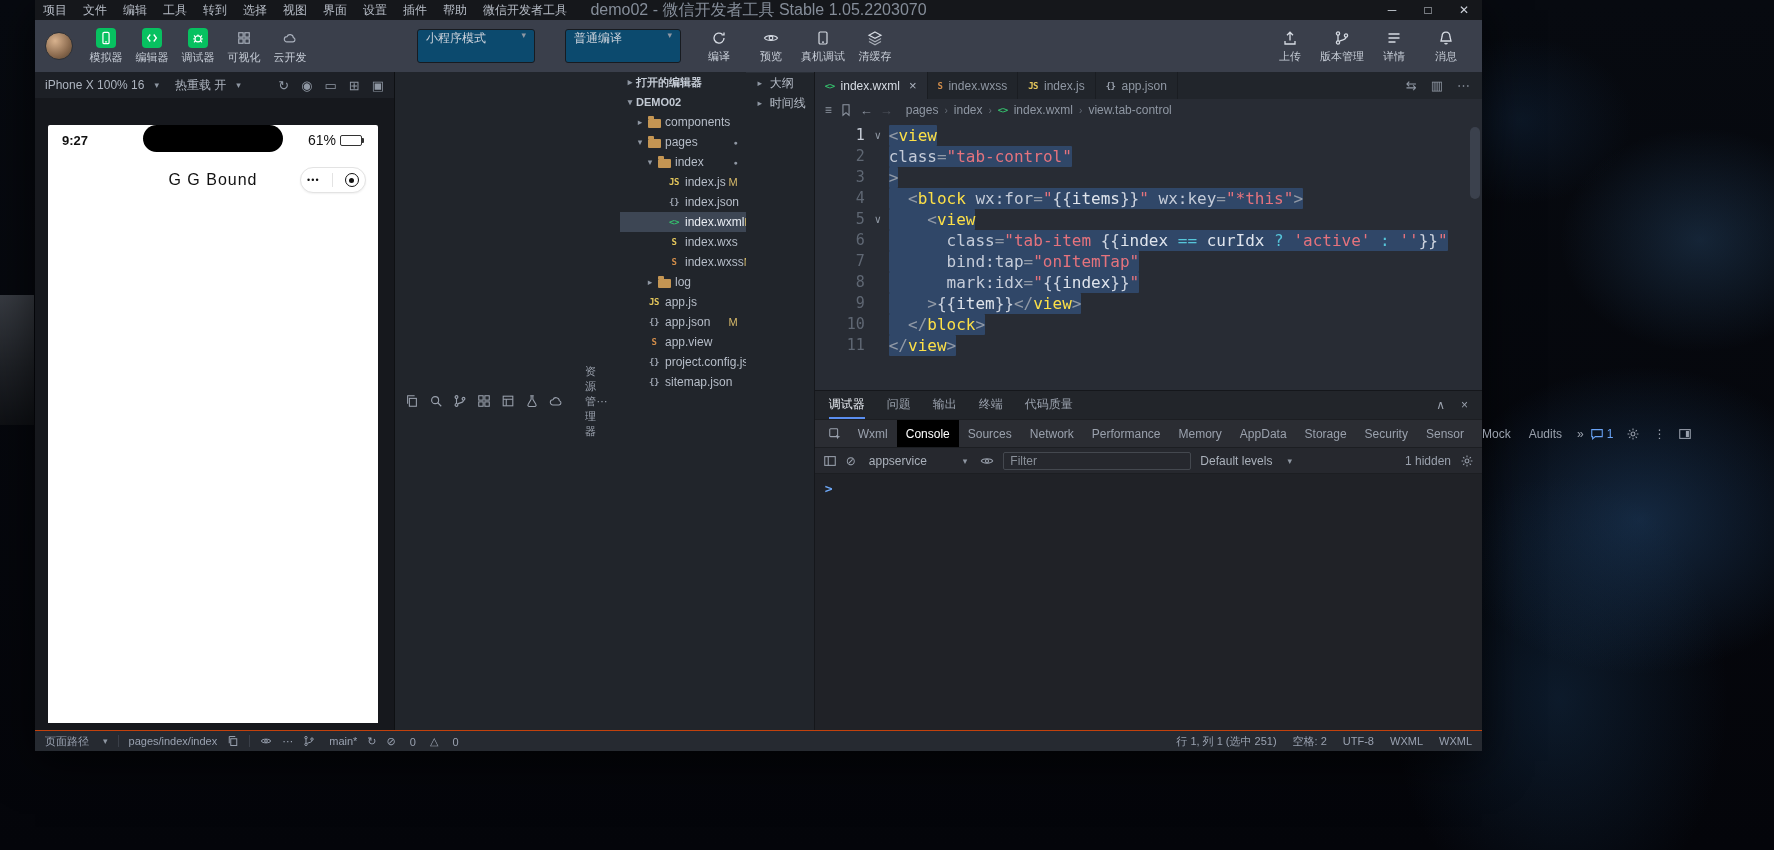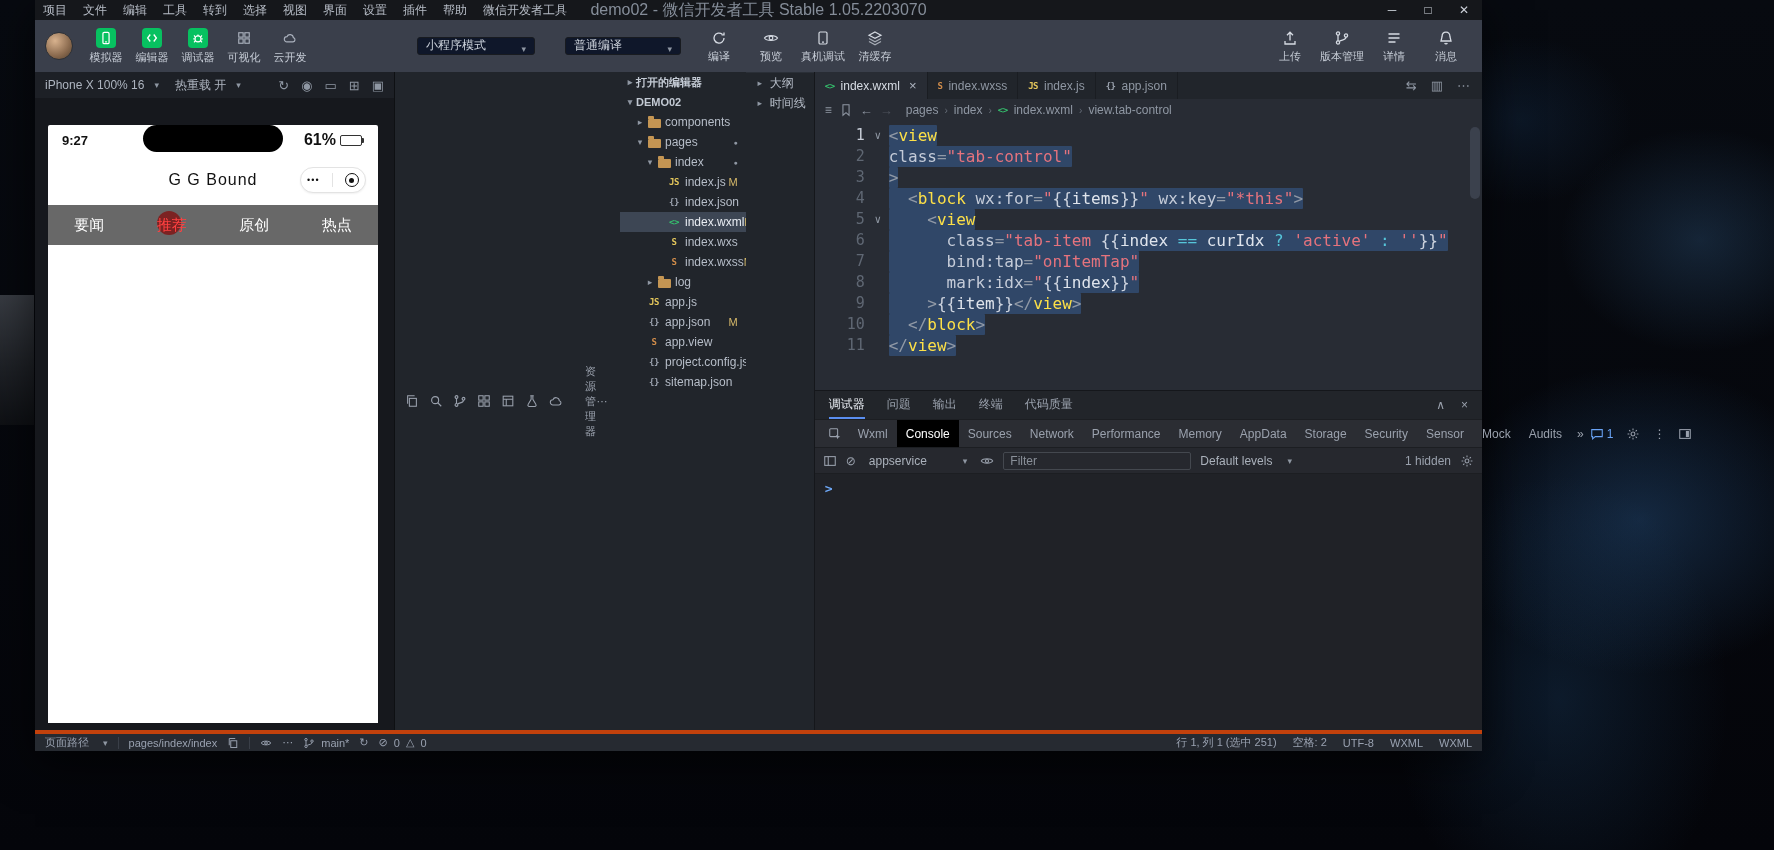--- a/index.html
+++ b/index.html
@@ -32,22 +32,22 @@
 
 .toolbar{flex:0 0 52px;background:#3a3f4b;display:flex;align-items:center;padding:0 10px}
 .avatar{width:28px;height:28px;border-radius:50%;flex:0 0 28px;margin-right:10px;border:1px solid #2c3037;
  background:radial-gradient(circle at 35% 30%,#d8b28e,#8a6a4e 60%,#52402f)}
 .toolbar-toggles{display:flex}
 .tb-toggle{display:flex;flex-direction:column;align-items:center;gap:2px;background:none;border:0;color:#c6ccd6;font-size:11px;width:46px;cursor:pointer}
 .tb-ico{width:20px;height:20px;border-radius:4px;display:flex;align-items:center;justify-content:center}
 .tb-ico svg{width:14px;height:14px}
 .tb-ico.on{background:#07c160;color:#fff}
 .tb-ico.off{color:#aab1bd;border:1px solid transparent}
-.tb-select{height:18px;background:#0f172a;border:1px solid #181b20;border-radius:3px;color:#ccd2db;font-size:12px;
- display:flex;align-items:flex-end;justify-content:space-between;padding:0 8px;cursor:pointer}
+.tb-select{height:34px;background:#0c4a6e;border:1px solid #181b20;border-radius:3px;color:#ccd2db;font-size:12px;
+ display:flex;align-items:flex-start;justify-content:space-between;padding:0 8px;cursor:pointer}
 .sel-mode{width:118px;margin-left:104px}
 .sel-compile{width:116px;margin-left:30px}
 .caret{font-size:9px;color:#8f97a3;margin-left:10px}
 .toolbar-actions{display:flex;margin-left:12px}
 .tb-action{display:flex;flex-direction:column;align-items:center;gap:2px;background:none;border:0;color:#c6ccd6;font-size:11px;width:52px;cursor:pointer}
 .tb-glyph{height:18px;display:flex;align-items:center;color:#d6dbe3}
 .tb-glyph svg{width:16px;height:16px}
 .toolbar-right{margin-left:auto;display:flex}
 
 
@@ -55,21 +55,21 @@
 
 
 .simulator{flex:0 0 360px;display:flex;flex-direction:column;background:#16181d;border-right:1px solid #0e1013}
 .sim-header{flex:0 0 26px;display:flex;align-items:center;color:#aeb5c0;font-size:12px;padding:0 10px;gap:16px;background:#1d2026}
 .sim-chip{display:flex;align-items:center;gap:0;cursor:pointer}
 .sim-icons{margin-left:auto;display:flex;gap:12px;color:#8f97a3;font-size:13px}
 .sim-icons span{cursor:pointer}
 .phone{position:relative;margin:27px 0 0 13px;width:330px;height:598px;background:#fff;border-radius:2px;display:flex;flex-direction:column}
 .notch{position:absolute;top:0;left:50%;transform:translateX(-50%);width:140px;height:27px;background:#000;border-radius:14px}
 .phone-status{flex:0 0 30px;display:flex;align-items:center;justify-content:space-between;padding:0 14px;font-size:13px;color:#111;font-weight:bold}
-.batt{display:flex;align-items:center;gap:4px;font-weight:bold;font-size:16px;color:#111}
+.batt{display:flex;align-items:center;gap:4px;font-weight:normal;font-size:14px;color:#111}
 .batt-shell{display:flex;align-items:center}
 .batt-body{width:22px;height:11px;border:1px solid #333;border-radius:2px;padding:1px}
 .batt-fill{height:100%;width:60%;background:#333}
 .batt-cap{width:2px;height:5px;background:#333;border-radius:0 1px 1px 0}
 .phone-nav{flex:0 0 50px;position:relative;display:flex;align-items:center;justify-content:center}
 .nav-title{font-size:16px;color:#111;letter-spacing:1px}
 .capsule{position:absolute;right:12px;top:12px;width:66px;height:26px;border:1px solid #e3e3e3;border-radius:13px;background:#fff;
  display:flex;align-items:center;justify-content:space-around;box-shadow:0 1px 2px rgba(0,0,0,.06)}
 .capsule-divider{width:1px;height:14px;background:#e3e3e3}
 .cap-dots{font-size:9px;color:#111;letter-spacing:1px;cursor:pointer}
@@ -148,22 +148,22 @@
 .ct-ico{cursor:pointer;display:flex;align-items:center;color:#9aa1ad}
 .ctx-select{display:flex;align-items:center;gap:26px;cursor:pointer;padding:1px 4px}
 .filter-input{flex:0 0 188px;background:transparent;border:1px solid #44484f;border-radius:2px;height:18px;color:#cfd4db;font-size:12px;padding:0 6px}
 .filter-input::placeholder{color:#8a9099}
 .levels{display:flex;align-items:center;gap:5px;cursor:pointer}
 .hidden-count{margin-left:auto;color:#9aa1ad}
 .console-body{flex:1;background:#202227;min-height:0}
 .prompt{color:#6ea8f7;font-size:13px;padding:7px 0 0 10px;font-family:"DejaVu Sans Mono",monospace;font-weight:bold}
 
 
-.statusbar{flex:0 0 21px;background:#262a31;border-top:4px solid #c2410c;display:flex;align-items:center;font-size:11px;color:#99a1b0;padding:0 10px;gap:10px}
-.sb-group{display:flex;align-items:flex-end;gap:6px}
+.statusbar{flex:0 0 21px;background:#262a31;border-top:1px solid #c2410c;display:flex;align-items:center;font-size:11px;color:#99a1b0;padding:0 10px;gap:10px}
+.sb-group{display:flex;align-items:flex-end;gap:14px}
 .sb-item{cursor:pointer;display:flex;align-items:center;gap:4px}
 .sb-div{width:1px;height:12px;background:#3a3f48}
 .sb-right{margin-left:auto;display:flex;gap:16px}
 .sb-ico{display:flex;align-items:center;cursor:pointer}
 .icon12 svg{width:12px;height:12px}
 </style>
 </head>
 <body>
 
 <div class="desktop">
@@ -369,34 +369,20 @@
           </span>
         </div>
         <div class="phone-nav">
           <span class="nav-title">G G Bound</span>
           <span class="capsule">
             <span class="cap-dots">•••</span>
             <span class="capsule-divider"></span>
             <span class="cap-target"></span>
           </span>
         </div>
-        <div class="phone-tabbar">
-            <div class="ptab">
-              <span>要闻</span>
-            </div>
-            <div class="ptab active">
-              <span>推荐</span>
-            </div>
-            <div class="ptab">
-              <span>原创</span>
-            </div>
-            <div class="ptab">
-              <span>热点</span>
-            </div>
-          </div>
         <div class="phone-content"></div>
       </div>
     </section>
 
     <section class="explorer">
       <div class="explorer-iconbar">
         <span class="icon14">
             <svg viewBox="0 0 16 16" fill="none" stroke="currentColor" stroke-width="1.2">
               <rect x="5" y="5" width="8" height="9"></rect>
               <path d="M3 11V2h8"></path>

